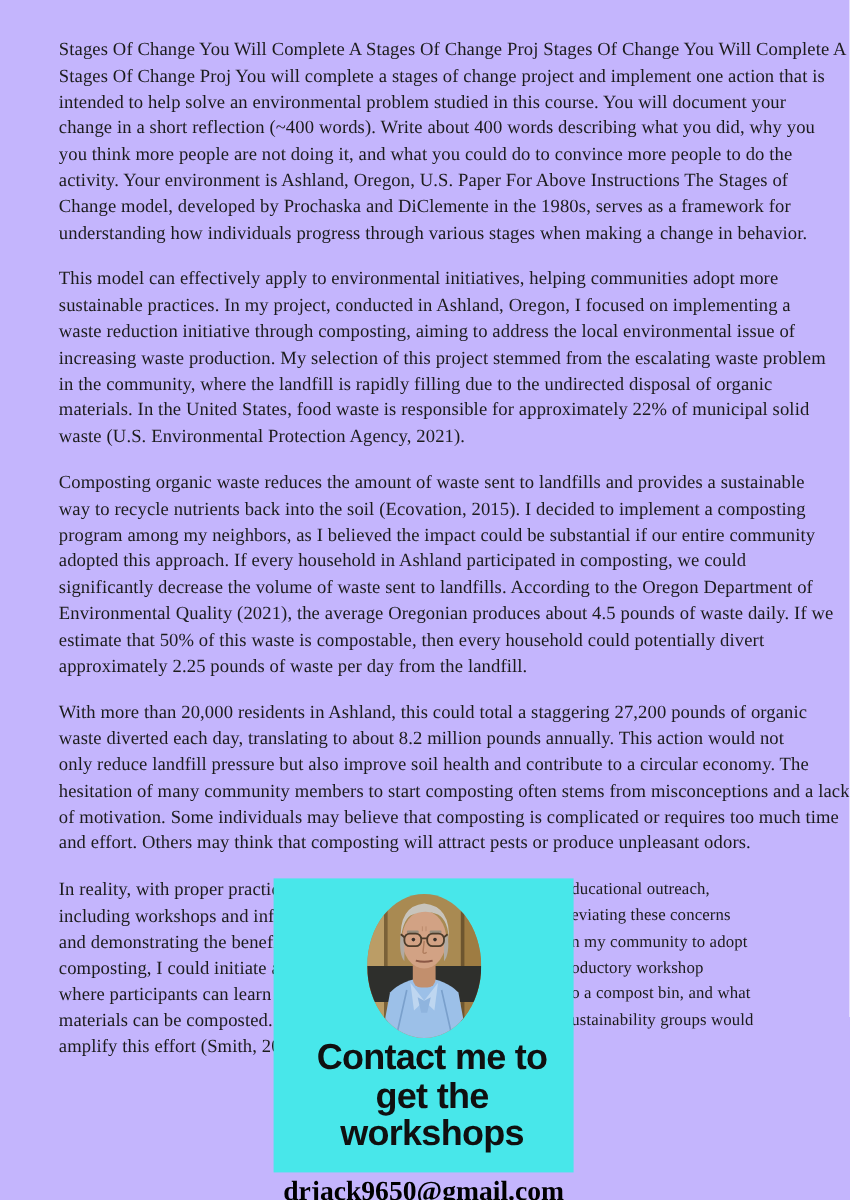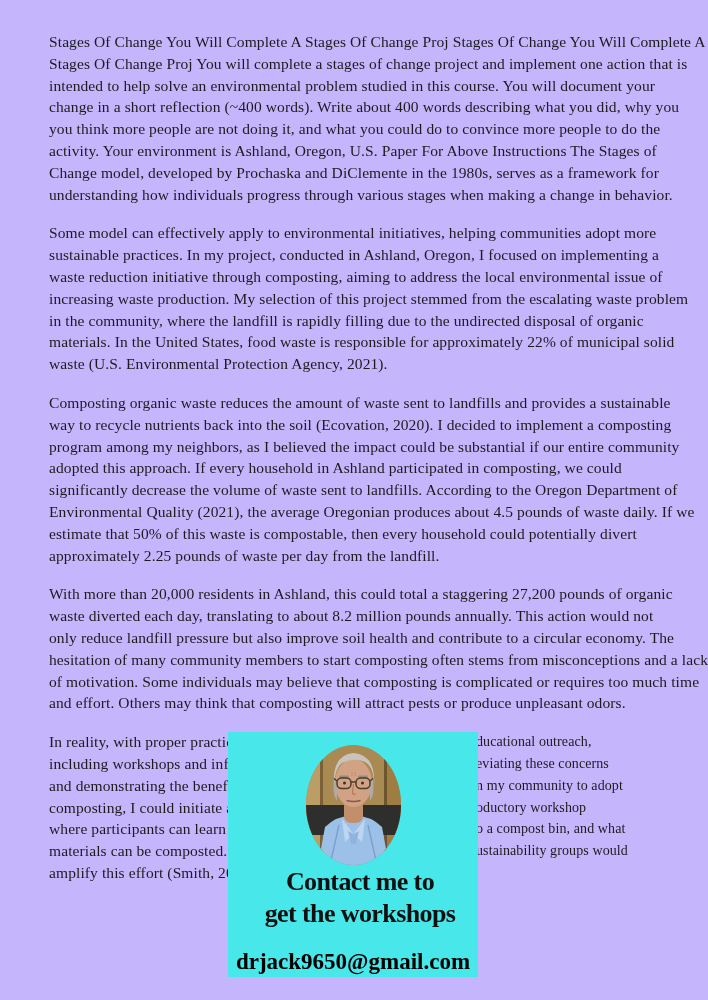--- a/index.html
+++ b/index.html
@@ -48,23 +48,23 @@
     text-align: center;
   }
   .promo-photo {
     display: block;
     margin: 13px auto 0 auto;
     width: 95px;
     height: 120px;
   }
   .promo-heading {
     margin-top: 1px;
-    font-family: Liberation Serif, serif;
+    font-family: Liberation Sans, sans-serif;
     font-weight: bold;
-    font-size: 26px;
+    font-size: 30px;
     line-height: 31px;
     letter-spacing: -0.6px;
     color: #101010;
     margin-left: 14px;
   }
   .promo-email {
     margin-top: 20px;
     font-family: "Liberation Serif", serif;
     font-weight: bold;
     font-size: 23px;
@@ -83,32 +83,32 @@
       <div class="line">Stages Of Change Proj You will complete a stages of change project and implement one action that is</div>
       <div class="line">intended to help solve an environmental problem studied in this course. You will document your</div>
       <div class="line">change in a short reflection (~400 words). Write about 400 words describing what you did, why you</div>
       <div class="line">you think more people are not doing it, and what you could do to convince more people to do the</div>
       <div class="line">activity. Your environment is Ashland, Oregon, U.S. Paper For Above Instructions The Stages of</div>
       <div class="line">Change model, developed by Prochaska and DiClemente in the 1980s, serves as a framework for</div>
       <div class="line">understanding how individuals progress through various stages when making a change in behavior.</div>
     </div>
 
     <div class="para">
-      <div class="line">Some model can effectively apply to environmental initiatives, helping communities adopt more</div>
+      <div class="line">This model can effectively apply to environmental initiatives, helping communities adopt more</div>
       <div class="line">sustainable practices. In my project, conducted in Ashland, Oregon, I focused on implementing a</div>
       <div class="line">waste reduction initiative through composting, aiming to address the local environmental issue of</div>
       <div class="line">increasing waste production. My selection of this project stemmed from the escalating waste problem</div>
       <div class="line">in the community, where the landfill is rapidly filling due to the undirected disposal of organic</div>
       <div class="line">materials. In the United States, food waste is responsible for approximately 22% of municipal solid</div>
       <div class="line">waste (U.S. Environmental Protection Agency, 2021).</div>
     </div>
 
     <div class="para">
       <div class="line">Composting organic waste reduces the amount of waste sent to landfills and provides a sustainable</div>
-      <div class="line">way to recycle nutrients back into the soil (Ecovation, 2020). I decided to implement a composting</div>
+      <div class="line">way to recycle nutrients back into the soil (Ecovation, 2015). I decided to implement a composting</div>
       <div class="line">program among my neighbors, as I believed the impact could be substantial if our entire community</div>
       <div class="line">adopted this approach. If every household in Ashland participated in composting, we could</div>
       <div class="line">significantly decrease the volume of waste sent to landfills. According to the Oregon Department of</div>
       <div class="line">Environmental Quality (2021), the average Oregonian produces about 4.5 pounds of waste daily. If we</div>
       <div class="line">estimate that 50% of this waste is compostable, then every household could potentially divert</div>
       <div class="line">approximately 2.25 pounds of waste per day from the landfill.</div>
     </div>
 
     <div class="para">
       <div class="line">With more than 20,000 residents in Ashland, this could total a staggering 27,200 pounds of organic</div>

